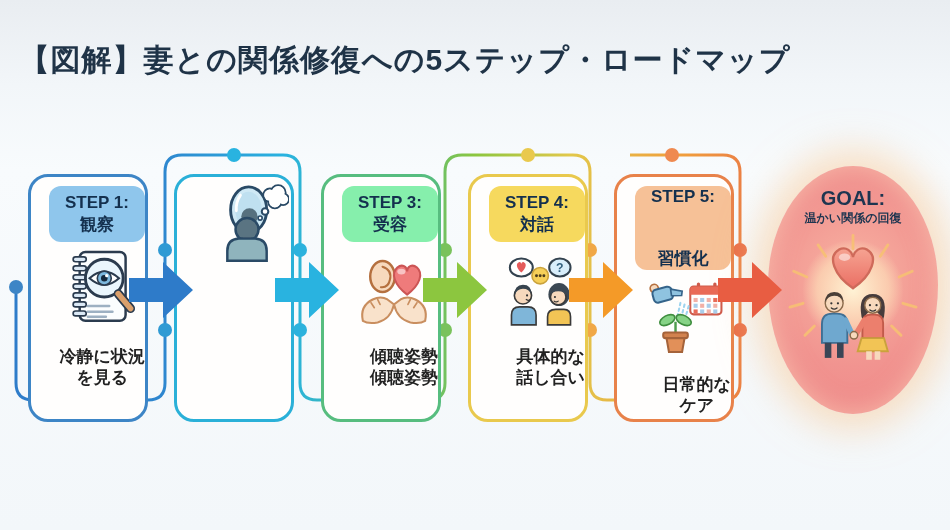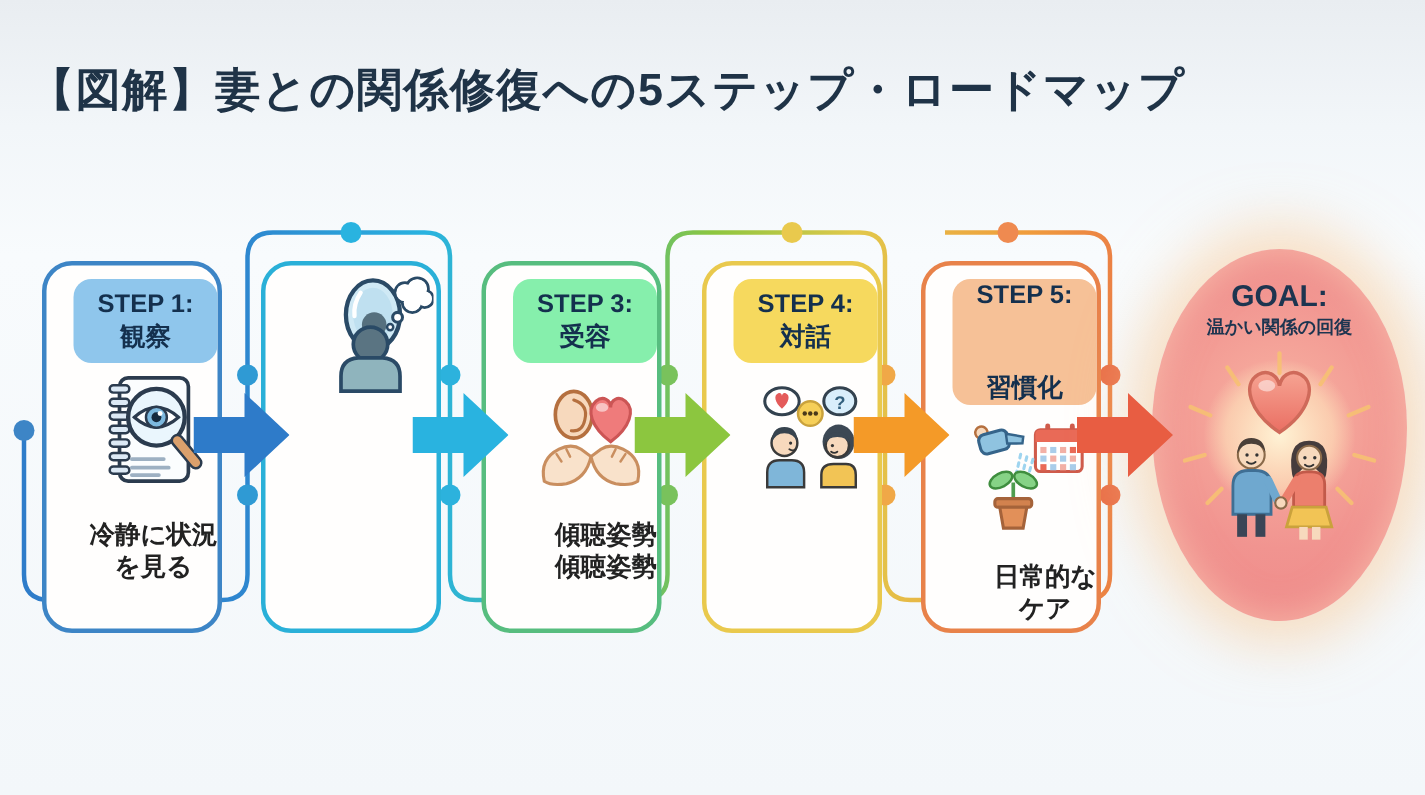--- a/index.html
+++ b/index.html
@@ -189,20 +189,24 @@
           <path d="M32,64 q3,2 5,0" stroke="#333" stroke-width="1.5" fill="none" stroke-linecap="round"></path>
         <path d="M14,95 L14,83 Q14,73 24,73 L34,73 Q44,73 44,83 L44,95 Z" fill="#7fb6d9" stroke="#3a3a3a" stroke-width="2"></path>
         <ellipse cx="72" cy="58" rx="13" ry="14" fill="#3c4854"></ellipse>
         <circle cx="71" cy="61" r="9.5" fill="#f7d9bd" stroke="#3a3a3a" stroke-width="2"></circle>
         <path d="M61,60 q1,-10 10,-10 q9,0 10,10 q-2,-6 -10,-6 q-8,0 -10,6 z" fill="#3c4854"></path>
         <circle cx="67" cy="61" r="1.3" fill="#333"></circle>
           <path d="M66,66 q2.5,2 5,0" stroke="#333" stroke-width="1.5" fill="none" stroke-linecap="round"></path>
         <path d="M58,95 L58,85 Q58,76 68,76 L78,76 Q86,76 86,85 L86,95 Z" fill="#f2c455" stroke="#3a3a3a" stroke-width="2"></path>
       </svg>
     </div>
+    <div class="caption">
+      <span>具体的な</span>
+      <span>話し合い</span>
+    </div>
   </div>
 
   <div class="card c5" style="left:614px">
     <div class="pill">
       <span>STEP 5:</span>
       <span>習慣化</span>
     </div>
     <div class="icon">
       <svg width="84" height="82" viewBox="0 0 100 100">
         <rect x="62" y="9" width="4" height="9" rx="2" fill="#cf5b4b"></rect>

